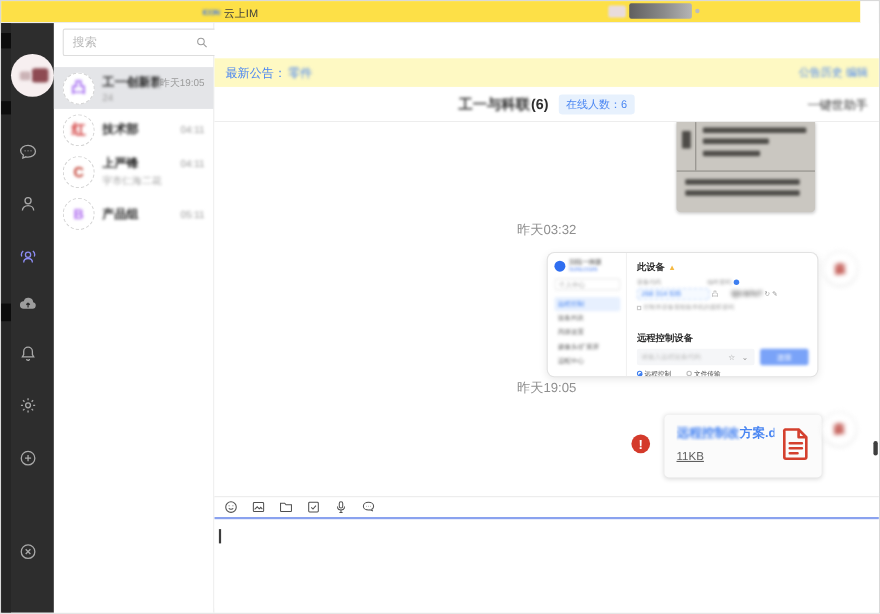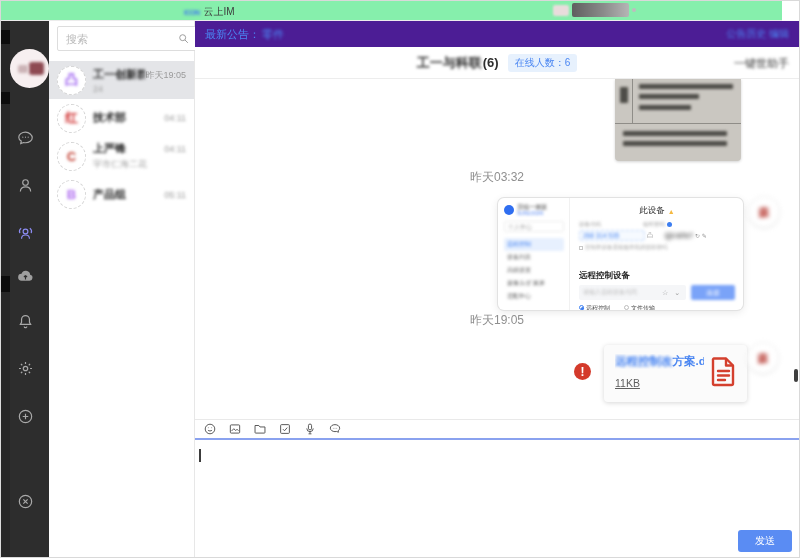--- a/index.html
+++ b/index.html
@@ -1,20 +1,20 @@
 <!DOCTYPE html>
 <html><head>
 <meta charset="utf-8">
 <style>
   * { margin:0; padding:0; box-sizing:border-box; }
   html,body { width:800px; height:558px; font-family:"Liberation Sans","DejaVu Sans",sans-serif; background:#f4f4f4; }
   .window { position:relative; width:800px; height:558px; background:#fff; border:1px solid #d9d9d9; overflow:hidden; }
 
   
-  .titlebar { position:absolute; top:0; left:0; right:17px; height:20px; background:#86efac; border-bottom:1px solid #ececec; }
+  .titlebar { position:absolute; top:0; left:0; right:17px; height:20px; background:#fde047; border-bottom:1px solid #ececec; }
   .tb-title { position:absolute; left:183px; top:4px; display:flex; align-items:center; gap:4px; font-size:10px; color:#3c3c3c; }
   .tb-logo { font-size:7px; font-weight:bold; color:#3f76f0; filter:blur(0.8px); letter-spacing:-0.5px; }
   .tb-blob1 { position:absolute; left:552px; top:4px; width:16px; height:11px; background:#e9dcdc; border-radius:2px; filter:blur(1px); }
   .tb-blob2 { position:absolute; left:571px; top:2px; width:57px; height:14px; border-radius:2px; background:linear-gradient(90deg,#5f5f5f,#8a8a8a 55%,#b5b5b5); filter:blur(.6px); }
   .tb-dot { position:absolute; left:631px; top:7px; width:4px; height:4px; background:#bdbdbd; border-radius:50%; }
 
   
   .app { position:absolute; top:20px; left:0; right:0; bottom:0; display:flex; }
 
   
@@ -42,21 +42,21 @@
   .ci-main { flex:1; margin-left:7px; min-width:0; }
   .ci-row { display:flex; align-items:baseline; }
   .ci-name { font-size:11px; font-weight:bold; color:#1f1f1f; white-space:nowrap; overflow:hidden; max-width:72px; }
   .ci-time { margin-left:auto; font-size:9px; color:#9a9a9a; white-space:nowrap; }
   .ci-sub { font-size:9px; color:#a0a0a0; margin-top:2px; white-space:nowrap; overflow:hidden; max-width:95px; }
   .chat-item:nth-child(1) .av-glyph{color:#9a5bf0;} .chat-item:nth-child(2) .av-glyph{color:#d23b3b;}
   .chat-item:nth-child(3) .av-glyph{color:#c0392b;} .chat-item:nth-child(4) .av-glyph{color:#b06ef0;}
 
   
   .main { position:relative; flex:1; display:flex; flex-direction:column; background:#fff; min-width:0; }
-  .announce { height:26px; flex:none; background:#4c1d95; display:flex; align-items:center; padding:0 10px; font-size:11px; }
+  .announce { height:26px; flex:none; background:#fef9c3; display:flex; align-items:center; padding:0 10px; font-size:11px;margin-top:32px; }
   .announce .lab { color:#4a86f2; flex:none; }
   .announce .cont { color:#4a86f2; margin-left:2px; }
   .announce .more { margin-left:auto; font-size:10px; color:#4a86f2; }
   .chat-header { height:32px; flex:none; border-bottom:1px solid #ededed; position:relative; display:flex; align-items:center; justify-content:center; }
   .gh-name { font-size:13px; font-weight:bold; color:#2e2e2e; }
   .gh-suffix { font-size:13px; font-weight:bold; color:#2e2e2e; margin-left:1px; }
   .gh-badge { margin-left:9px; font-size:10px; color:#4a86f2; background:#e7f1fd; border-radius:3px; padding:2px 7px; }
   .gh-right { position:absolute; right:10px; top:9px; font-size:11px; color:#3a3a3a; }
 
   
@@ -75,21 +75,21 @@
   .shot-side { width:72px; flex:none; border-right:1px solid #f1f1f1; padding:6px 5px 0 6px; }
   .sl-logo { display:flex; gap:3px; align-items:center; }
   .sl-circle { width:10px; height:10px; border-radius:50%; background:#2f6ef0; flex:none; }
   .sl-brand { font-size:6px; color:#333; line-height:6px; }
   .sl-brand .b2 { color:#3f76f0; font-size:5px; display:block; }
   .sl-search { margin-top:5px; height:11px; border:1px solid #ececec; border-radius:2px; font-size:6px; color:#9a9a9a; padding:1px 3px; }
   .sl-menu { margin-top:6px; }
   .sl-item { height:13px; display:flex; align-items:center; font-size:6px; color:#5d5d5d; padding:0 3px; border-radius:2px; }
   .sl-item.active { background:#e7f0fe; color:#3d7ef0; }
   .shot-main { flex:1; padding:7px 8px 0 9px; position:relative; min-width:0; }
-  .sm-h { font-size:8.5px; font-weight:normal; color:#2b2b2b; display:flex; align-items:center; gap:3px;justify-content:center; }
+  .sm-h { font-size:8.5px; font-weight:bold; color:#2b2b2b; display:flex; align-items:center; gap:3px; }
   .warn { color:#f5b942; font-size:7px; }
   .sm-labels { display:flex; margin-top:4px; font-size:5.5px; color:#9a9a9a; }
   .sm-labels .r { margin-left:42px; display:flex; gap:2px; align-items:center; }
   .bluedot { width:5px; height:5px; border-radius:50%; background:#3d7ef0; display:inline-block; }
   .sm-coderow { display:flex; align-items:center; margin-top:2px; }
   .codebox { width:66px; height:11px; border:1px dashed #b9d2f9; background:#f6faff; border-radius:2px; font-size:6.5px; color:#3d7ef0; padding:1px 3px; white-space:nowrap; overflow:hidden; }
   .tiny-ic { font-size:6px; color:#9a9a9a; margin-left:2px; }
   .pass { margin-left:12px; font-size:7px; font-weight:bold; color:#2f2f2f; white-space:nowrap; }
   .sm-check { margin-top:3px; display:flex; align-items:center; gap:2px; font-size:5.5px; color:#a3a3a3; }
   .chk { width:4px; height:4px; border:1px solid #c9c9c9; flex:none; }

